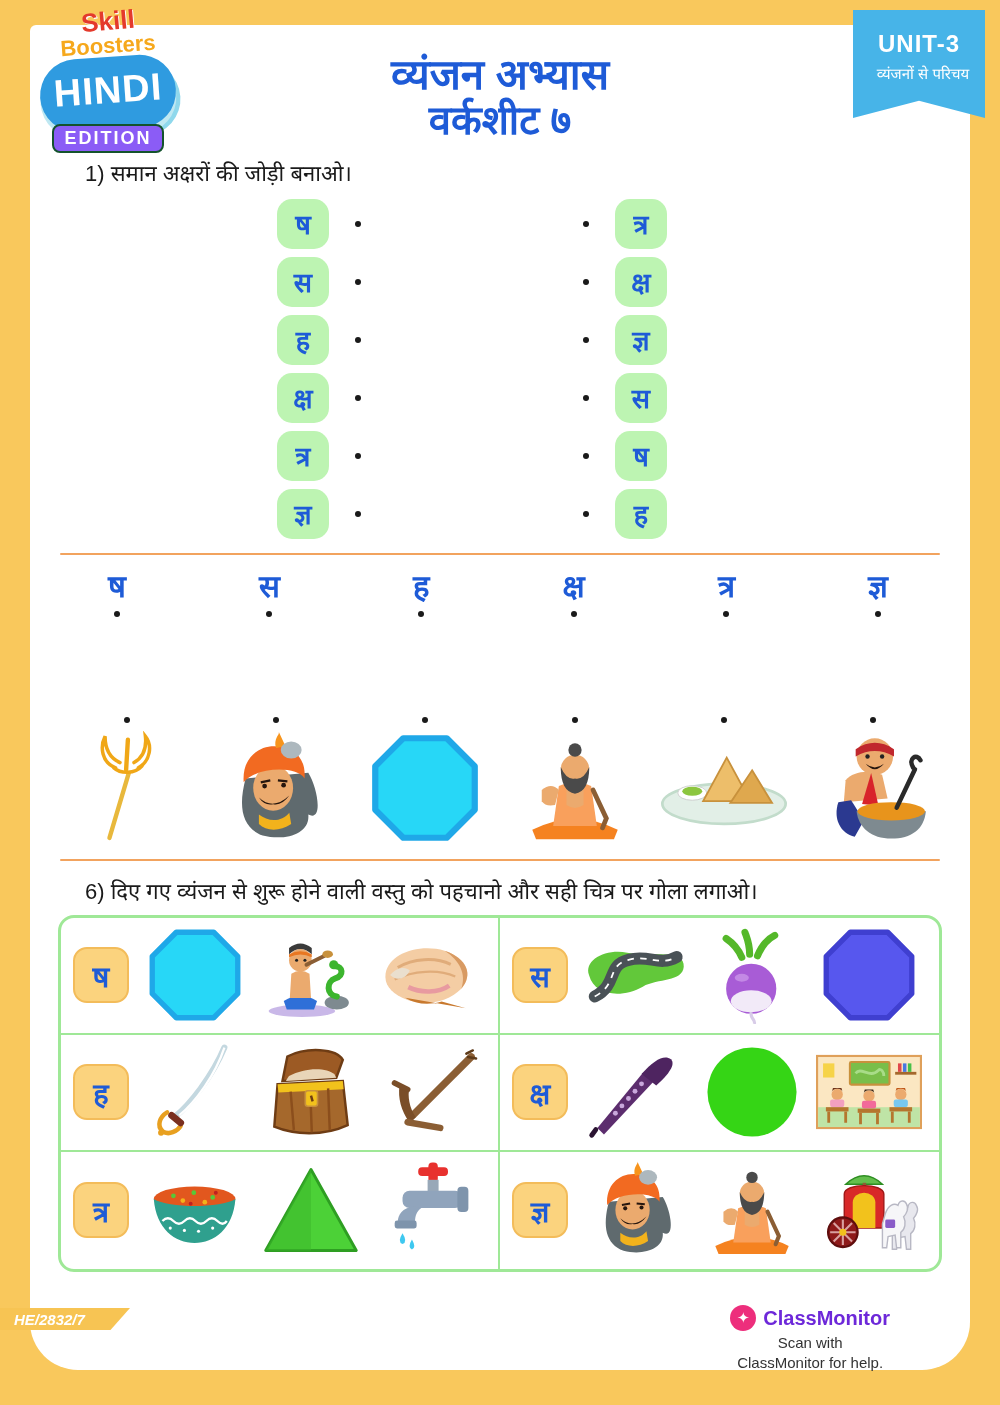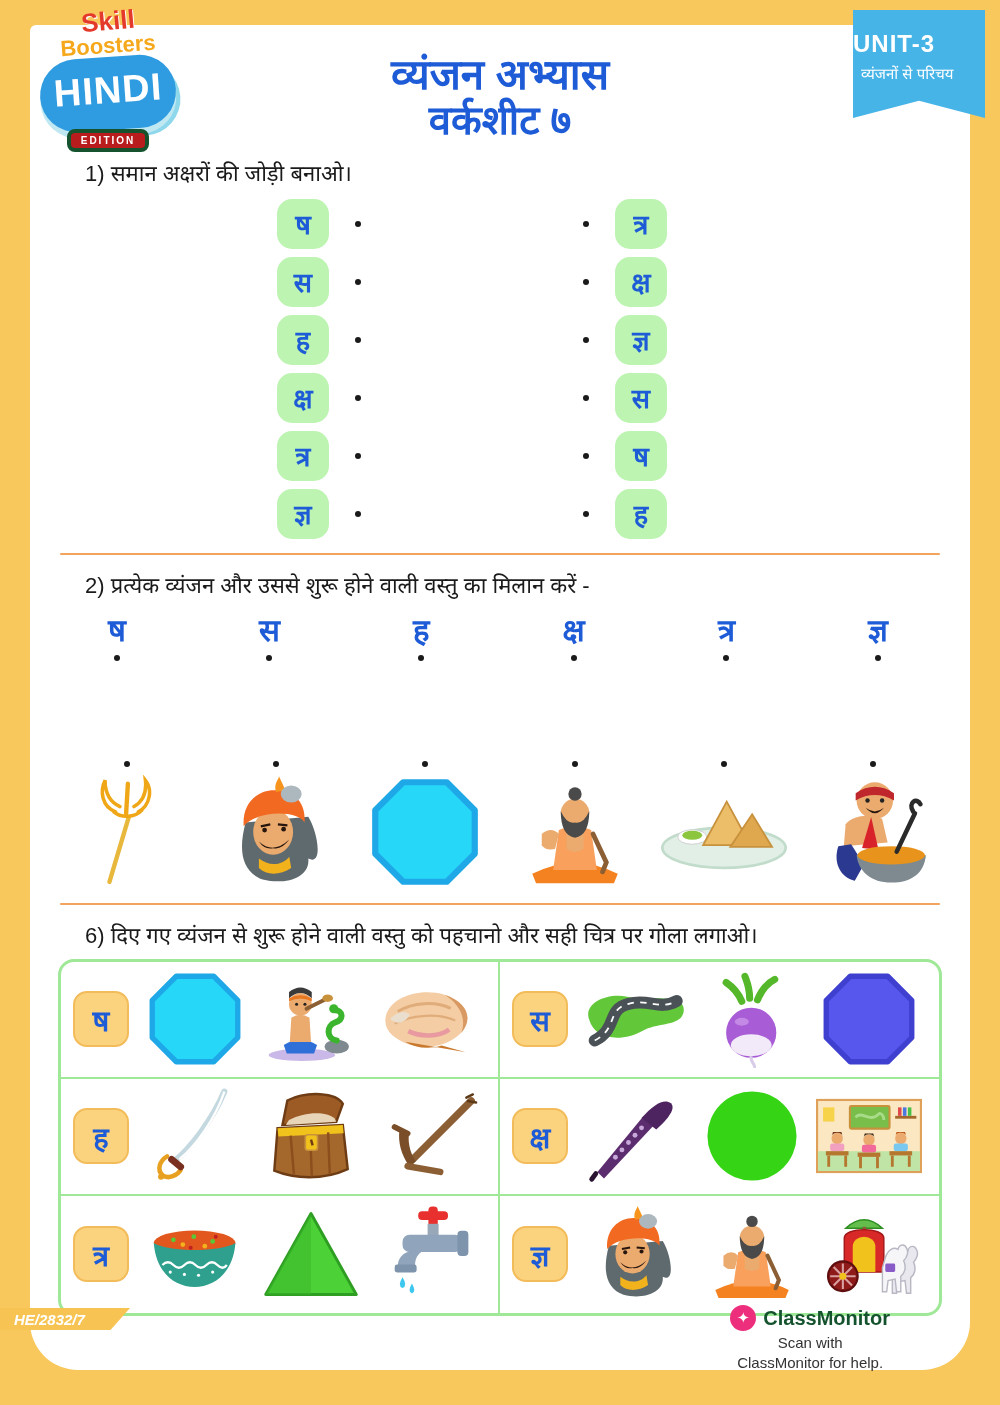--- a/index.html
+++ b/index.html
@@ -8,26 +8,26 @@
     border-radius:6px 6px 48px 48px;}
   
   .logo{position:absolute;left:28px;top:6px;width:160px;text-align:center;z-index:8;}
   .logo-skill{color:#E43A2C;font-weight:bold;font-size:26px;transform:rotate(-5deg);
     text-shadow:1px 1px 0 #fff;}
   .logo-boosters{color:#F6A81C;font-weight:bold;font-size:22px;margin-top:-4px;transform:rotate(-4deg);
     text-shadow:1px 1px 0 #fff;}
   .logo-cloud{display:inline-block;background:#2F9BE0;color:#fff;font-size:38px;font-weight:bold;
     border-radius:40px;padding:12px 14px 18px;transform:rotate(-4deg);margin-top:-2px;
     box-shadow:0 6px 0 #BFE8F2, 4px 8px 0 #8FD8EC;letter-spacing:1px;}
-  .logo-edition{display:inline-block;background:#b91c1c;color:#fff;font-size:10px;font-weight:bold;
-    border-radius:8px;padding:2px 10px;margin-top:-14px;border:4px solid #14532d;letter-spacing:2px;
+  .logo-edition{display:inline-block;background:#8b5cf6;color:#fff;font-size:18px;font-weight:bold;
+    border-radius:8px;padding:2px 10px;margin-top:-14px;border:2px solid #14532d;letter-spacing:2px;
     position:relative;z-index:2;}
   
   .banner{position:absolute;right:15px;top:10px;width:132px;height:108px;background:#47B4E8;
-    clip-path:polygon(0 0,100% 0,100% 100%,50% 84%,0 100%);color:#fff;text-align:left;
+    clip-path:polygon(0 0,100% 0,100% 100%,50% 84%,0 100%);color:#fff;text-align:center;
     padding-top:20px;box-sizing:border-box;z-index:8;}
   .banner-fold{position:absolute;left:-9px;top:0;width:9px;height:16px;background:#2B84B8;
     clip-path:polygon(100% 0,100% 100%,0 60%);}
   .banner-unit{font-size:24px;font-weight:bold;letter-spacing:1px;}
   .banner-sub{font-size:15px;margin-top:5px;padding-left:8px;}
   
   .title{ text-align:center;padding-top:26px;color:#1E5BD7;font-weight:bold;line-height:1.12;}
   .title-l1{font-size:42px;} .title-l2{font-size:40px;}
   .heading{font-size:22px;color:#1a1a1a;margin:14px 0 0 55px;}
   
@@ -61,21 +61,21 @@
   .cell .ico{width:106px;height:98px;}
   
   .code-ribbon{position:absolute;left:0;top:1308px;width:130px;height:22px;background:#F7C453;
     clip-path:polygon(0 0,100% 0,85% 100%,0 100%);display:flex;align-items:center;
     padding-left:14px;box-sizing:border-box;color:#fff;font-weight:bold;font-style:italic;
     font-size:15px;z-index:9;}
   .cm{position:absolute;right:110px;top:1305px;text-align:center;z-index:9;}
   .cm-row{display:flex;align-items:center;justify-content:center;gap:7px;}
   .cm-star{width:26px;height:26px;background:#ED2E7C;border-radius:50%;color:#fff;font-size:15px;
     display:flex;align-items:center;justify-content:center;}
-  .cm-name{font-size:20px;font-weight:bold;color:#14532d;}
+  .cm-name{font-size:20px;font-weight:bold;color:#6d28d9;}
   .cm-note{font-size:15px;color:#333;line-height:1.35;margin-top:2px;}
 </style>
 </head>
 <body>
 
 <div class="card">
 
   <div class="title">
     <div class="title-l1">व्यंजन अभ्यास</div>
     <div class="title-l2">वर्कशीट ७</div>
@@ -122,21 +122,20 @@
       <div class="m-box">ज्ञ</div>
       <span class="dot m-dot"></span>
       <span class="m-gap"></span>
       <span class="dot m-dot"></span>
       <div class="m-box">ह</div>
     </div>
   </div>
 
   <div class="divider"></div>
 
-  <div class="heading">2) प्रत्येक व्यंजन और उससे शुरू होने वाली वस्तु का मिलान करें -</div>
   <div class="s2-letters">
     <div class="s2-col">
       <span class="s2-letter">ष</span>
       <span class="dot"></span>
     </div>
     <div class="s2-col">
       <span class="s2-letter">स</span>
       <span class="dot"></span>
     </div>
     <div class="s2-col">

